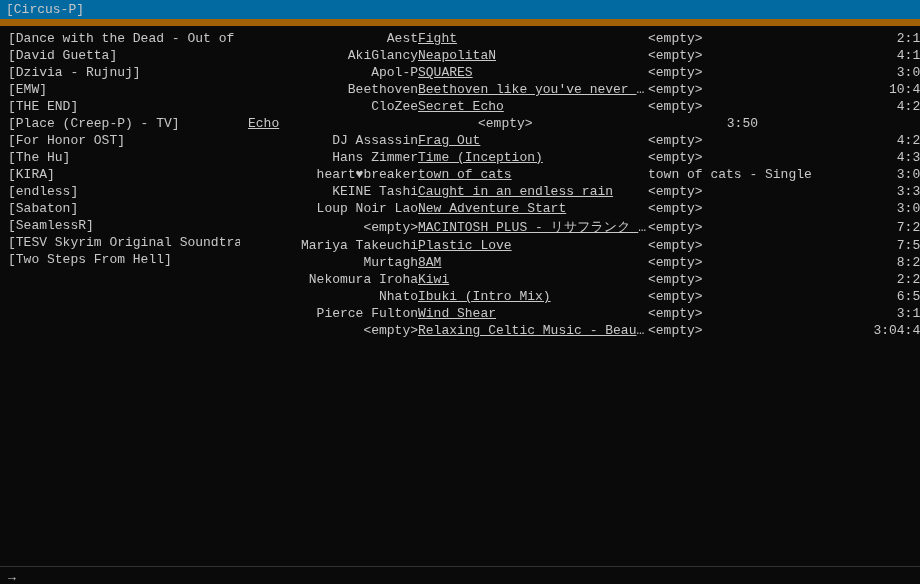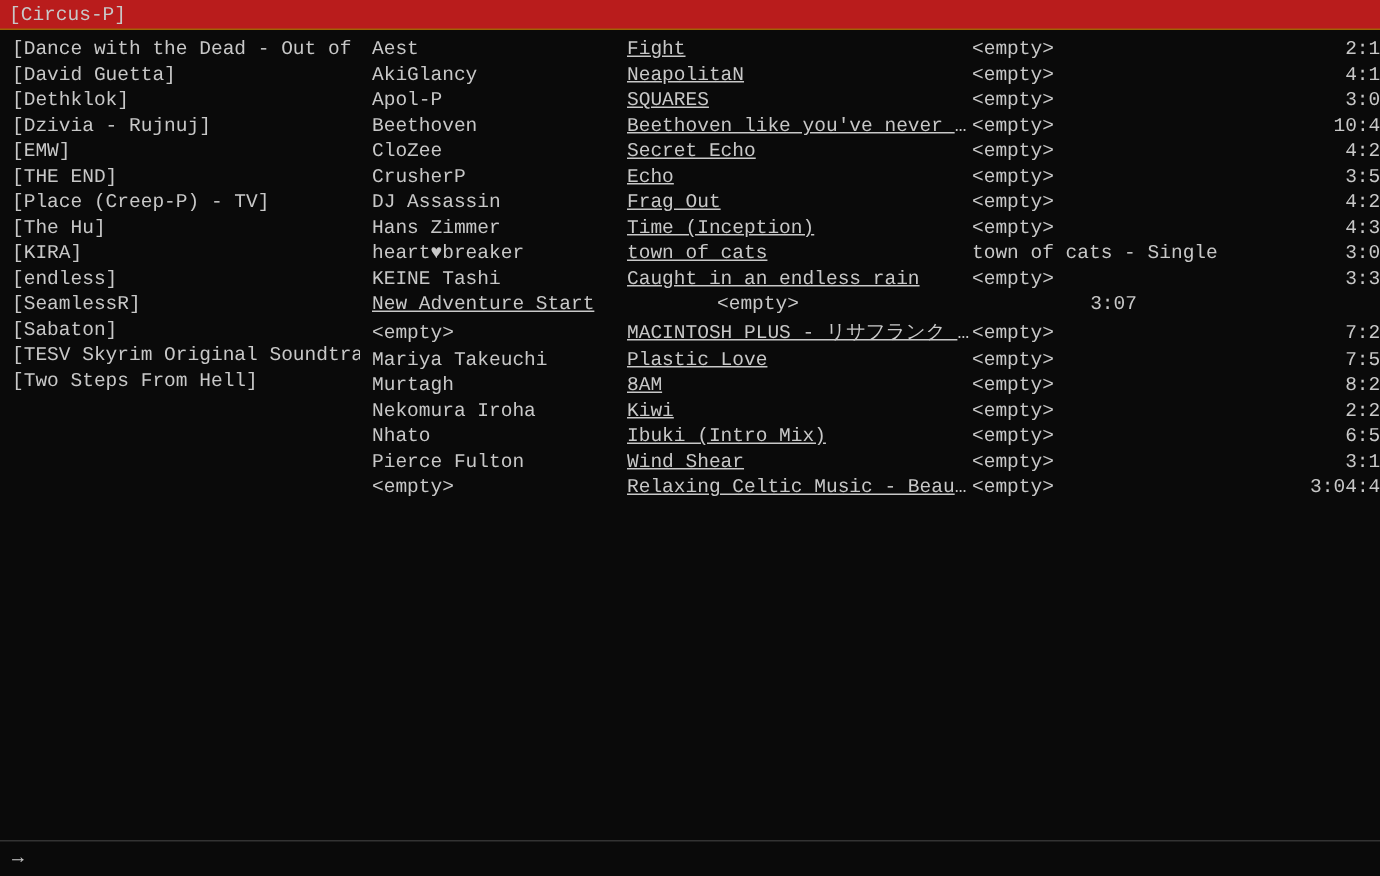--- a/index.html
+++ b/index.html
@@ -12,25 +12,25 @@
       background-color: #0a0a0a;
       color: #c8c8c8;
       font-family: 'Courier New', Courier, monospace;
       font-size: 13px;
       width: 920px;
       height: 584px;
       overflow: hidden;
     }
 
     #title-bar {
-      background-color: #b91c1c;
+      background-color: #0369a1;
       color: #c8c8c8;
       padding: 2px 6px;
       font-size: 13px;
-      border-bottom: 1px solid #a16207;
+      border-bottom: 7px solid #a16207;
     }
 
     #content {
       display: flex;
       height: calc(584px - 22px - 22px);
     }
 
     #sidebar {
       width: 240px;
       padding: 4px 0;
@@ -57,20 +57,21 @@
       padding: 1px 4px 1px 8px;
       white-space: nowrap;
     }
 
     .col-artist {
       width: 170px;
       color: #c8c8c8;
       overflow: hidden;
       text-overflow: ellipsis;
       flex-shrink: 0;
+      text-align: right;
     }
 
     .col-title {
       width: 230px;
       color: #c8c8c8;
       overflow: hidden;
       text-overflow: ellipsis;
       flex-shrink: 0;
       text-decoration: underline;
     }
@@ -108,30 +109,30 @@
 <body>
 
 <div id="title-bar">
   <span>[Circus-P]</span>
 </div>
 
 <div id="content">
   <div id="sidebar">
   <div class="sidebar-item">[Dance with the Dead - Out of Body]</div>
       <div class="sidebar-item">[David Guetta]</div>
-      <div class="sidebar-item">[Dethklok]</div>
       <div class="sidebar-item">[Dzivia - Rujnuj]</div>
       <div class="sidebar-item">[EMW]</div>
       <div class="sidebar-item">[THE END]</div>
       <div class="sidebar-item">[Place (Creep-P) - TV]</div>
+      <div class="sidebar-item">[For Honor OST]</div>
       <div class="sidebar-item">[The Hu]</div>
       <div class="sidebar-item">[KIRA]</div>
       <div class="sidebar-item">[endless]</div>
+      <div class="sidebar-item">[Sabaton]</div>
       <div class="sidebar-item">[SeamlessR]</div>
-      <div class="sidebar-item">[Sabaton]</div>
       <div class="sidebar-item">[TESV Skyrim Original Soundtrack]</div>
       <div class="sidebar-item">[Two Steps From Hell]</div>
     </div>
 
   <div id="main-list">
   <div class="track-row">
         <span class="col-artist">Aest</span>
         <span class="col-title">Fight</span>
         <span class="col-album">&lt;empty&gt;</span>
         <span class="col-duration">2:10</span>
@@ -154,21 +155,20 @@
         <span class="col-album">&lt;empty&gt;</span>
         <span class="col-duration">10:42</span>
       </div>
       <div class="track-row">
         <span class="col-artist">CloZee</span>
         <span class="col-title">Secret Echo</span>
         <span class="col-album">&lt;empty&gt;</span>
         <span class="col-duration">4:27</span>
       </div>
       <div class="track-row">
-        <span class="col-artist">CrusherP</span>
         <span class="col-title">Echo</span>
         <span class="col-album">&lt;empty&gt;</span>
         <span class="col-duration">3:50</span>
       </div>
       <div class="track-row">
         <span class="col-artist">DJ Assassin</span>
         <span class="col-title">Frag Out</span>
         <span class="col-album">&lt;empty&gt;</span>
         <span class="col-duration">4:28</span>
       </div>
@@ -184,20 +184,21 @@
         <span class="col-album">town of cats - Single</span>
         <span class="col-duration">3:08</span>
       </div>
       <div class="track-row">
         <span class="col-artist">KEINE Tashi</span>
         <span class="col-title">Caught in an endless rain</span>
         <span class="col-album">&lt;empty&gt;</span>
         <span class="col-duration">3:33</span>
       </div>
       <div class="track-row">
+        <span class="col-artist">Loup Noir Lao</span>
         <span class="col-title">New Adventure Start</span>
         <span class="col-album">&lt;empty&gt;</span>
         <span class="col-duration">3:07</span>
       </div>
       <div class="track-row">
         <span class="col-artist">&lt;empty&gt;</span>
         <span class="col-title">MACINTOSH PLUS - リサフランク 420</span>
         <span class="col-album">&lt;empty&gt;</span>
         <span class="col-duration">7:22</span>
       </div>

